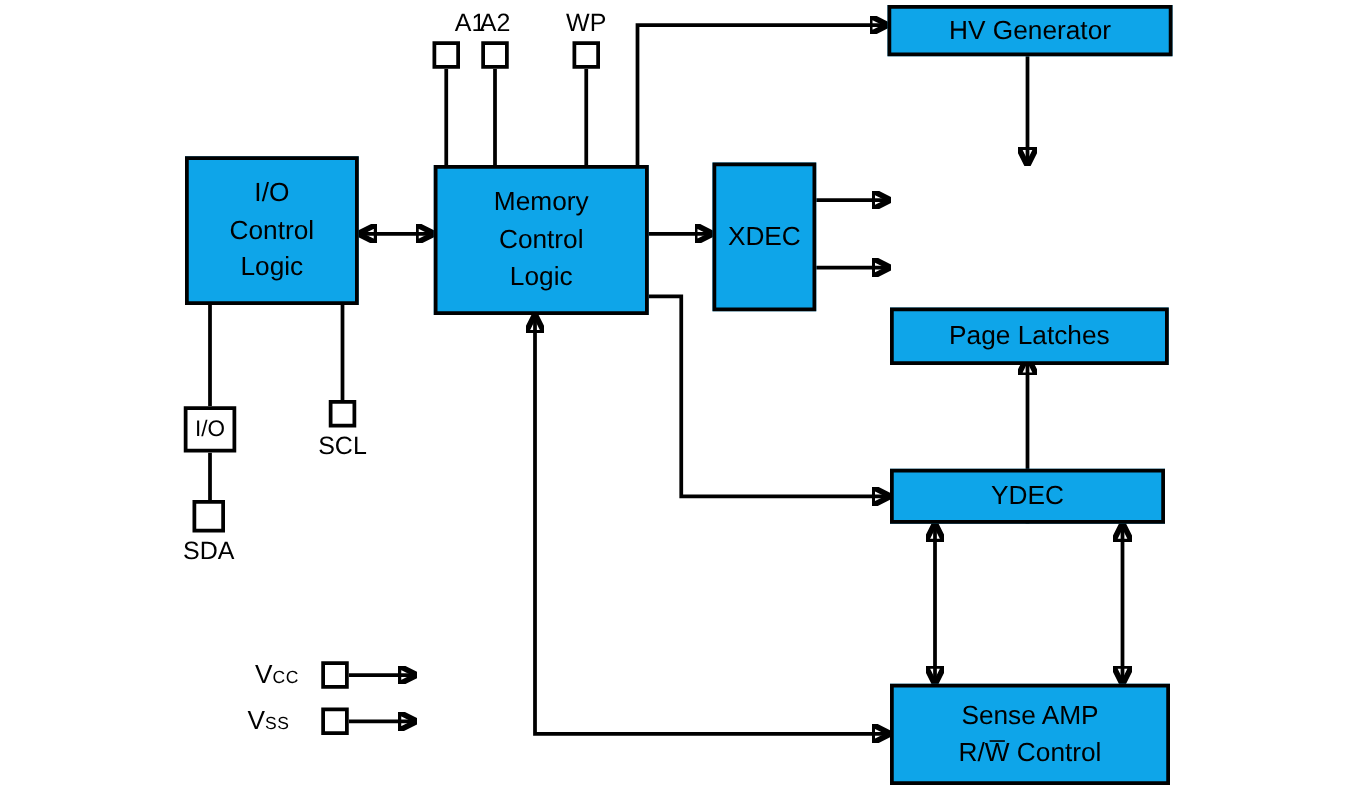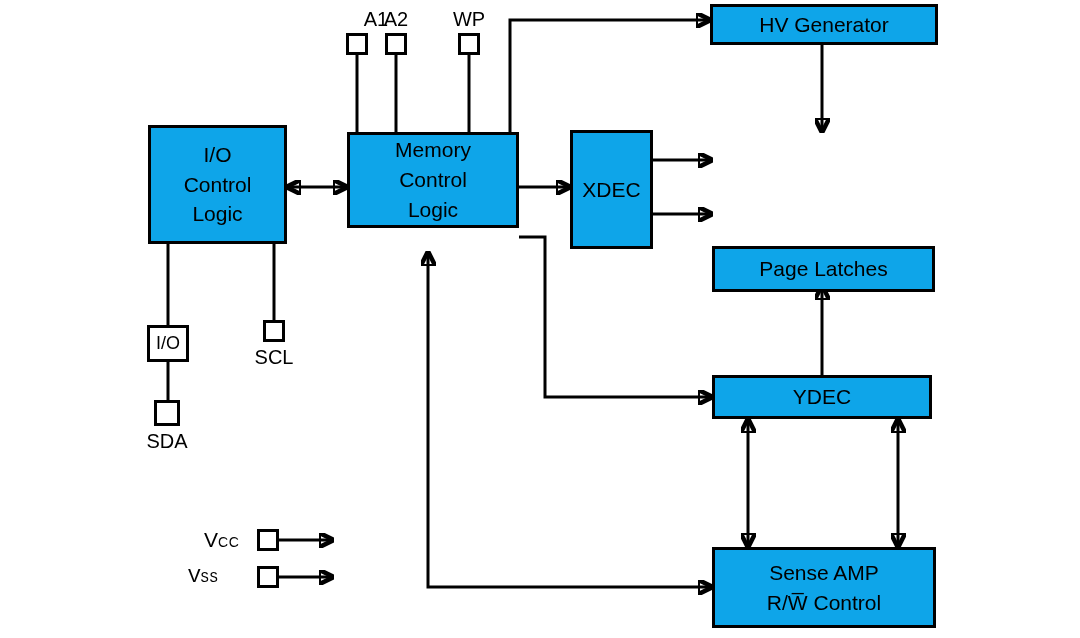--- a/index.html
+++ b/index.html
@@ -51,21 +51,21 @@
     <path d="M168 362 V400"></path>
     <path d="M274 244 V320"></path>
     <path d="M279 540 H333" marker-end="url(#arrow)"></path>
     <path d="M279 577 H333" marker-end="url(#arrow)"></path>
   </svg>
 
   <div class="box" style="left:148px; top:125px; width:139px; height:119px;">I/O
 Control
 Logic</div>
 
-  <div class="box" style="left:347px; top:132px; width:172px; height:96px;">Memory
+  <div class="box" style="left:347px; top:132px; width:172px; height:120px;">Memory
 Control
 Logic</div>
 
   <div class="box" style="left:570px; top:130px; width:83px; height:119px;">XDEC</div>
 
   <div class="box" style="left:710px; top:4px; width:228px; height:41px;">HV Generator</div>
 
 
   <div class="box" style="left:712px; top:246px; width:223px; height:46px;">Page Latches</div>
 
@@ -85,17 +85,17 @@
 
   <div class="lbl center" style="left:338px; top:8px; width:38px;margin-left:19px;">A1</div>
   <div class="lbl center" style="left:377px; top:8px; width:38px;">A2</div>
   <div class="lbl center" style="left:449px; top:8px; width:40px;">WP</div>
   <div class="lbl center" style="left:250px; top:346px; width:48px;">SCL</div>
   <div class="lbl center" style="left:142px; top:430px; width:50px;">SDA</div>
 
   <div class="lbl vlabel" style="left:204px; top:528px;">
     <span>V</span><span class="sub">CC</span>
   </div>
-  <div class="lbl vlabel" style="left:188px; top:565px;font-family:Liberation Mono, monospace;">
+  <div class="lbl vlabel" style="left:198px; top:565px;">
     <span>V</span><span class="sub">SS</span>
   </div>
 
 </div>
 
 </body></html>

